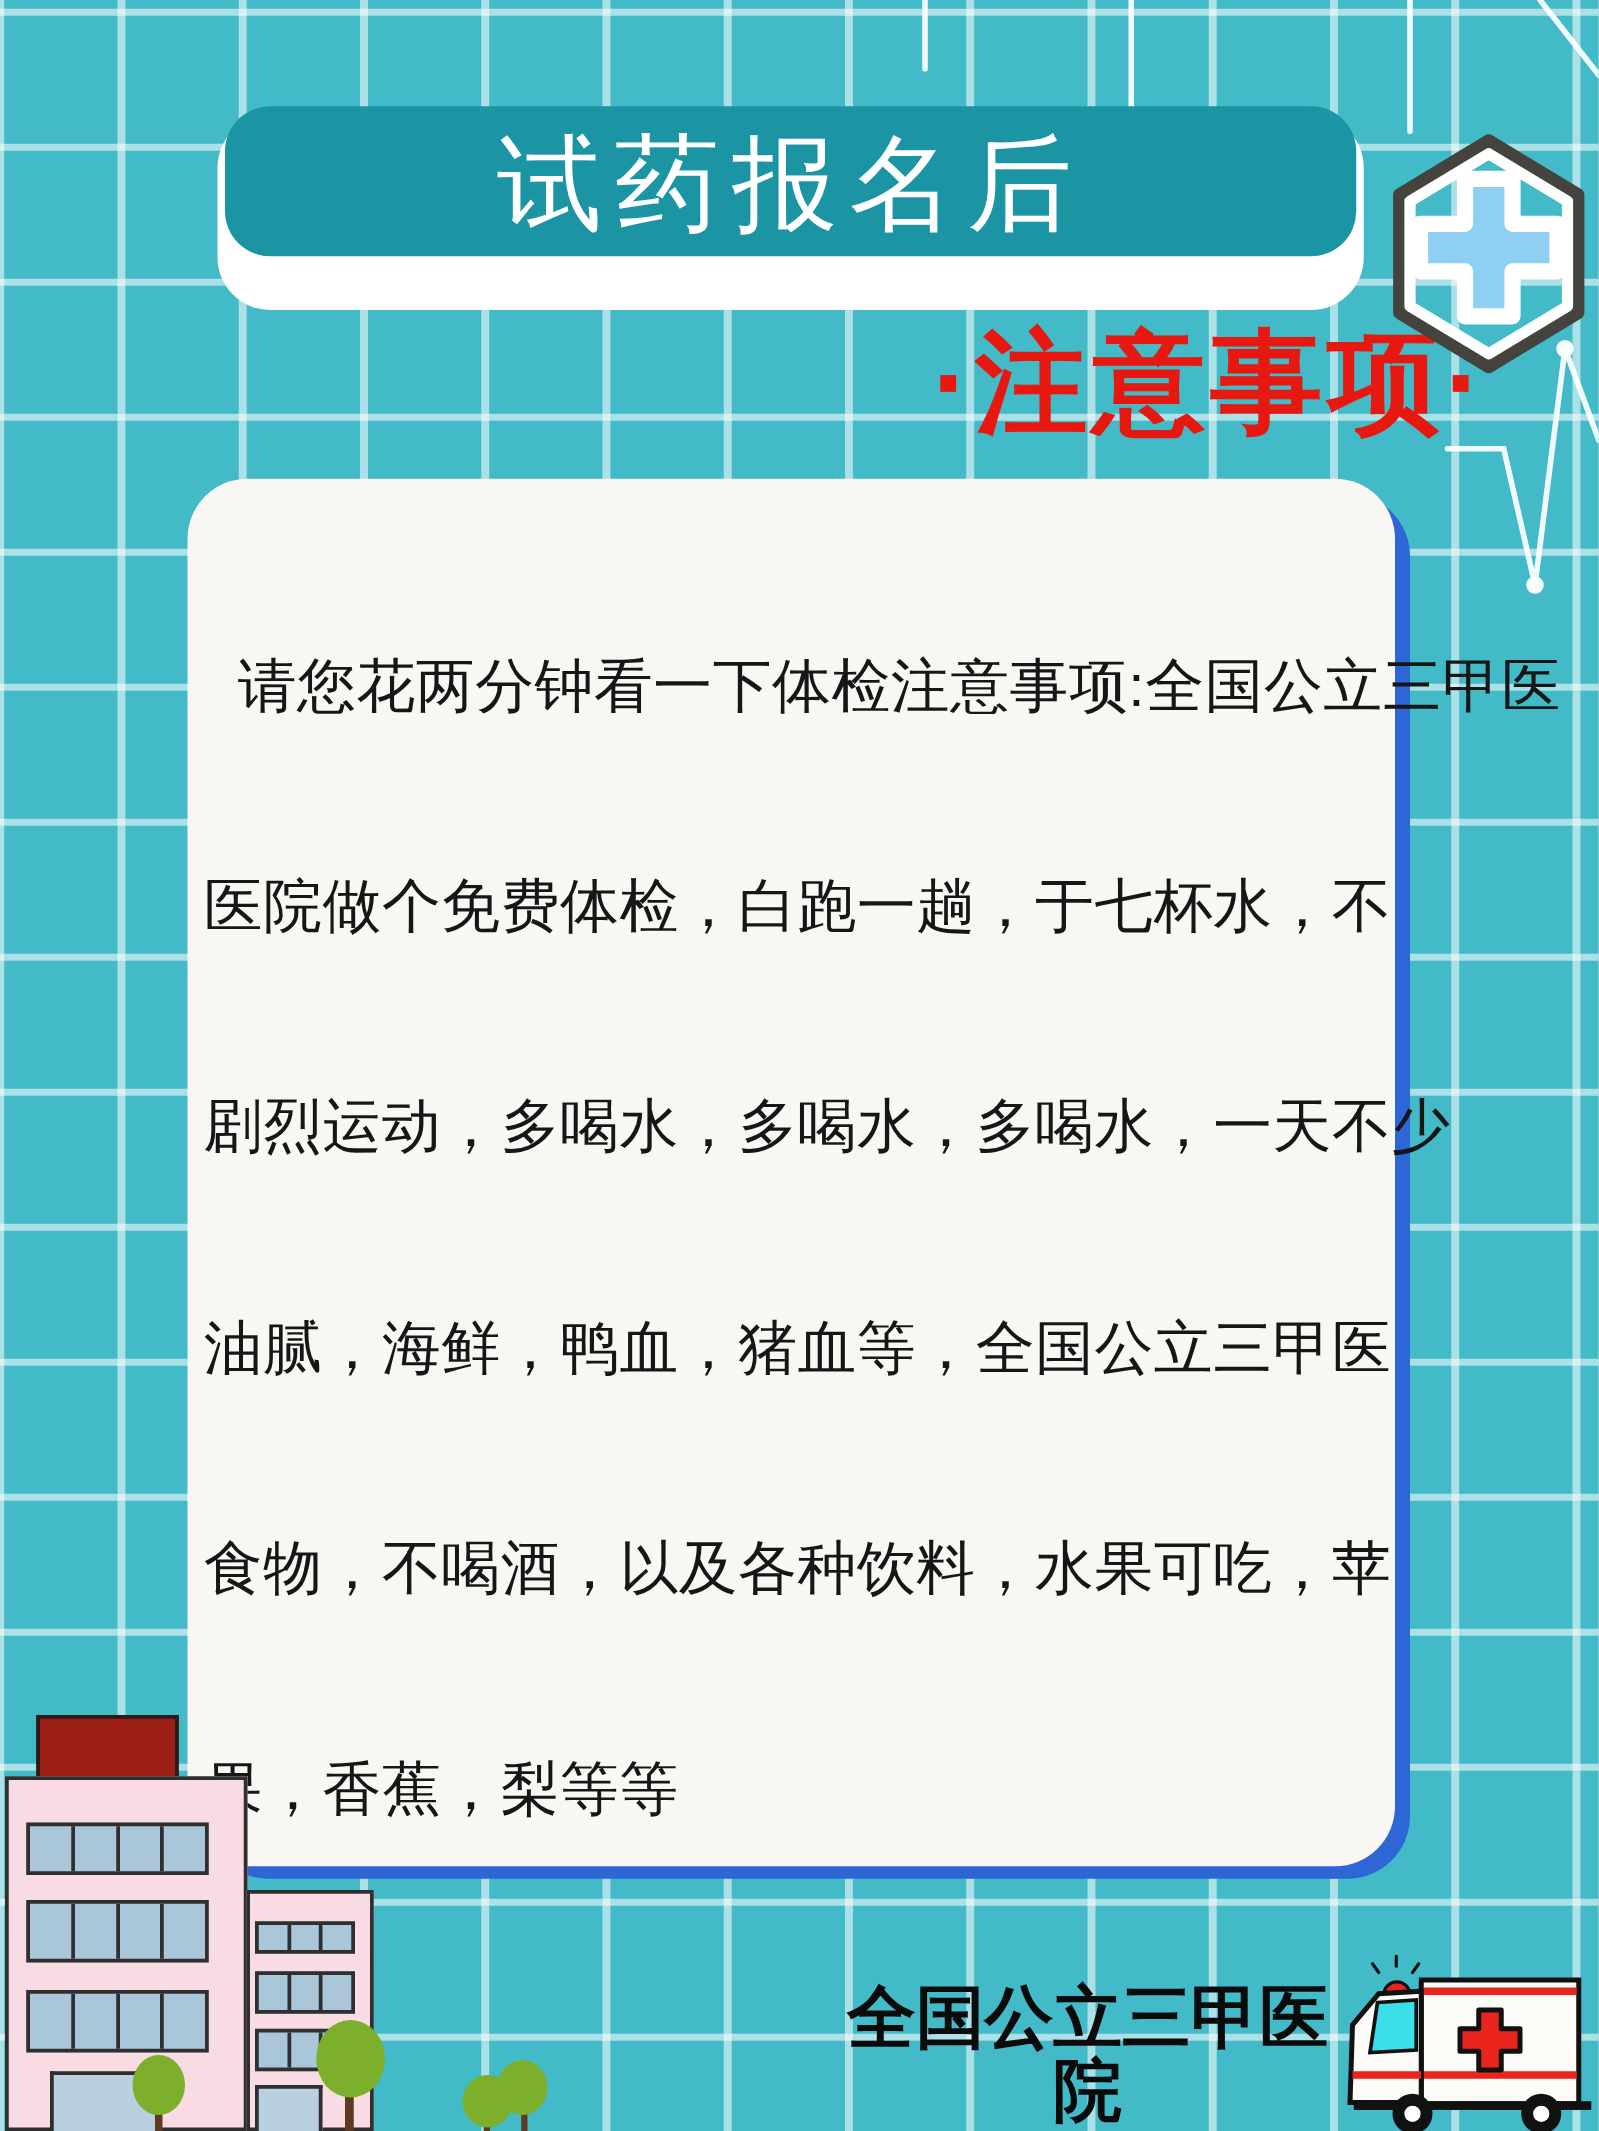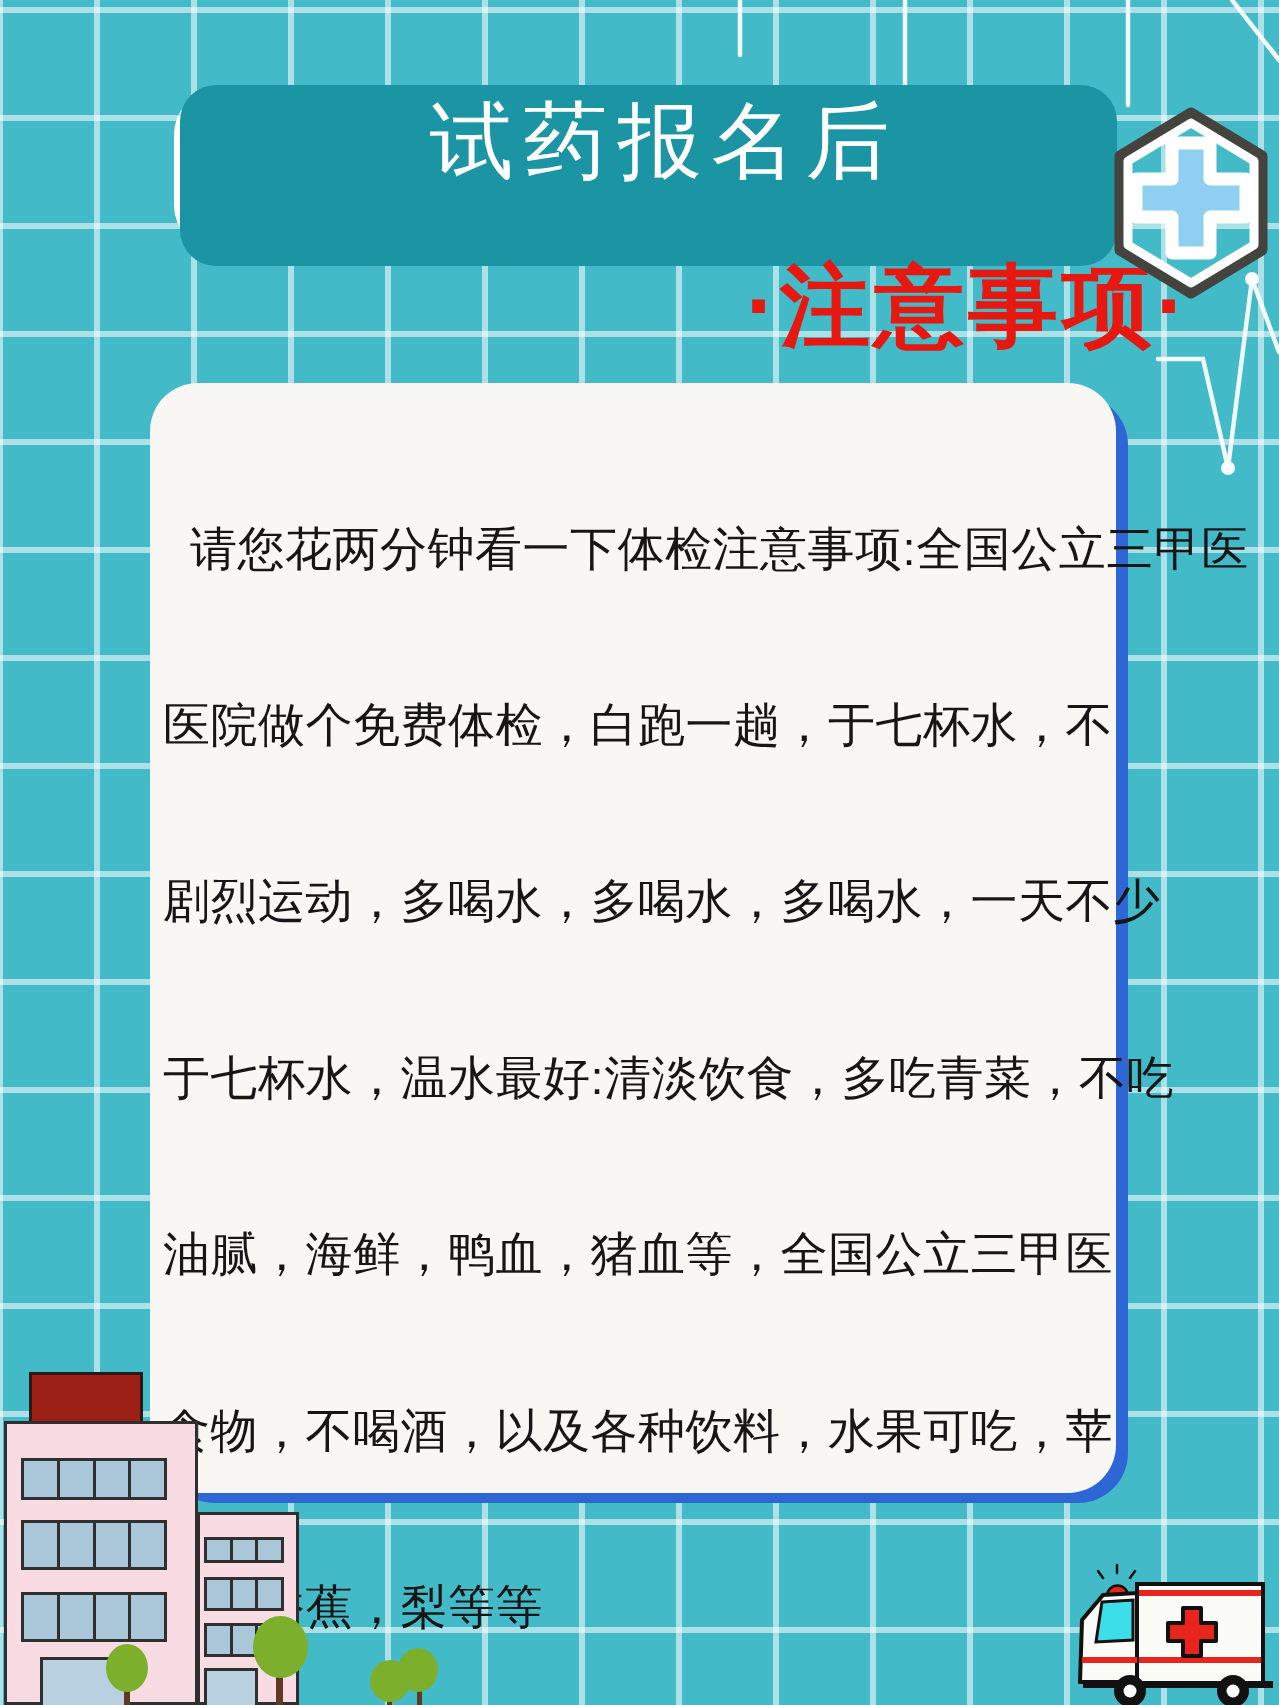--- a/index.html
+++ b/index.html
@@ -13,23 +13,23 @@
     background-size:97px 108px;
     background-position:-3px 7px;
   }
   .decor-svg{position:absolute;left:0;top:0;z-index:1;}
   
   .banner-outline{
     position:absolute;left:174px;top:92px;width:917px;height:156px;
     background:#ffffff;border-radius:42px;z-index:2;
   }
   .banner{
-    position:absolute;left:180px;top:85px;width:905px;height:181px;
+    position:absolute;left:180px;top:85px;width:905px;height:120px;
     background:#1b95a3;border-radius:36px;z-index:3;
-    display:flex;align-items:flex-start;justify-content:center;padding-left:32px;
+    display:flex;align-items:flex-end;justify-content:center;
   }
   .banner .title{
     color:#ffffff;font-size:84px;font-weight:500;letter-spacing:10px;
     white-space:nowrap;
   }
   .subtitle{
     position:absolute;left:0;top:246px;width:1190px;text-align:right;z-index:3;
     color:#e6180f;font-size:90px;font-weight:700;letter-spacing:4px;white-space:nowrap;
   }
   
@@ -101,21 +101,20 @@
     <path d="M62,38 h38 v36 h36 v38 h-36 v36 h-38 v-36 h-36 v-38 h36 z" fill="#8fd0f2" stroke="#ffffff" stroke-width="13" stroke-linejoin="round"></path>
   </svg>
 
   <div class="card-blue"></div>
   <div class="card"></div>
 
   <div class="body-text">
     <div class="line">  请您花两分钟看一下体检注意事项:全国公立三甲医</div>
     <div class="line">医院做个免费体检，白跑一趟，于七杯水，不</div>
     <div class="line">剧烈运动，多喝水，多喝水，多喝水，一天不少</div>
-    <div class="line">于七杯水，温水最好:清淡饮食，多吃青菜，不吃</div>
     <div class="line">油腻，海鲜，鸭血，猪血等，全国公立三甲医</div>
     <div class="line">食物，不喝酒，以及各种饮料，水果可吃，苹</div>
     <div class="line">果，香蕉，梨等等</div>
     
     
     
     
     
     
     
@@ -168,20 +167,24 @@
     <div class="tree-trunk" style="left:124px;top:1684px;width:6px;height:21px;"></div>
     <div class="tree-crown" style="left:106px;top:1644px;width:42px;height:48px;"></div>
     <div class="tree-trunk" style="left:276px;top:1670px;width:7px;height:35px;"></div>
     <div class="tree-crown" style="left:253px;top:1616px;width:55px;height:62px;"></div>
     <div class="tree-trunk" style="left:387px;top:1694px;width:5px;height:11px;"></div>
     <div class="tree-crown" style="left:370px;top:1660px;width:40px;height:42px;"></div>
     <div class="tree-trunk" style="left:417px;top:1686px;width:5px;height:19px;"></div>
     <div class="tree-crown" style="left:398px;top:1648px;width:40px;height:44px;"></div>
   </div>
 
+  <div class="footer-label">
+    <div>全国公立三甲医</div>
+    <div>院</div>
+  </div>
 
   <svg class="ambulance" width="224" height="155" viewBox="0 0 224 155">
 
     <g stroke="#111" stroke-width="2.5" stroke-linecap="round">
       <path d="M48,28 L43,21"></path>
       <path d="M62,23 L62,15"></path>
       <path d="M75,28 L80,21"></path>
     </g>
 
     <path d="M52,46 a10.5,10.5 0 0 1 21,0 z" fill="#e8241c" stroke="#111" stroke-width="2.5"></path>

